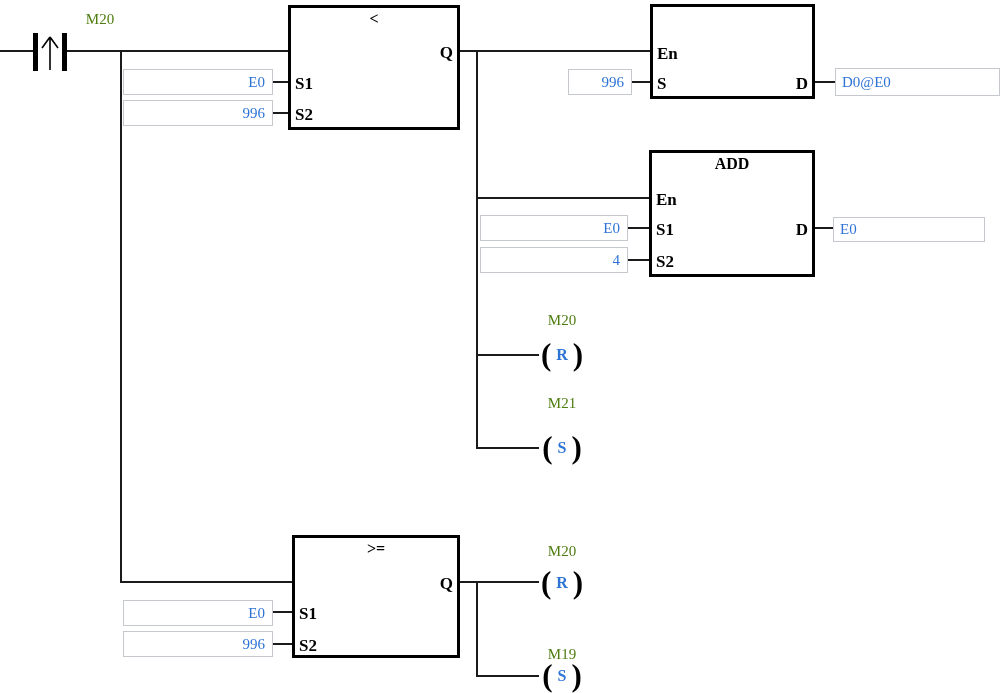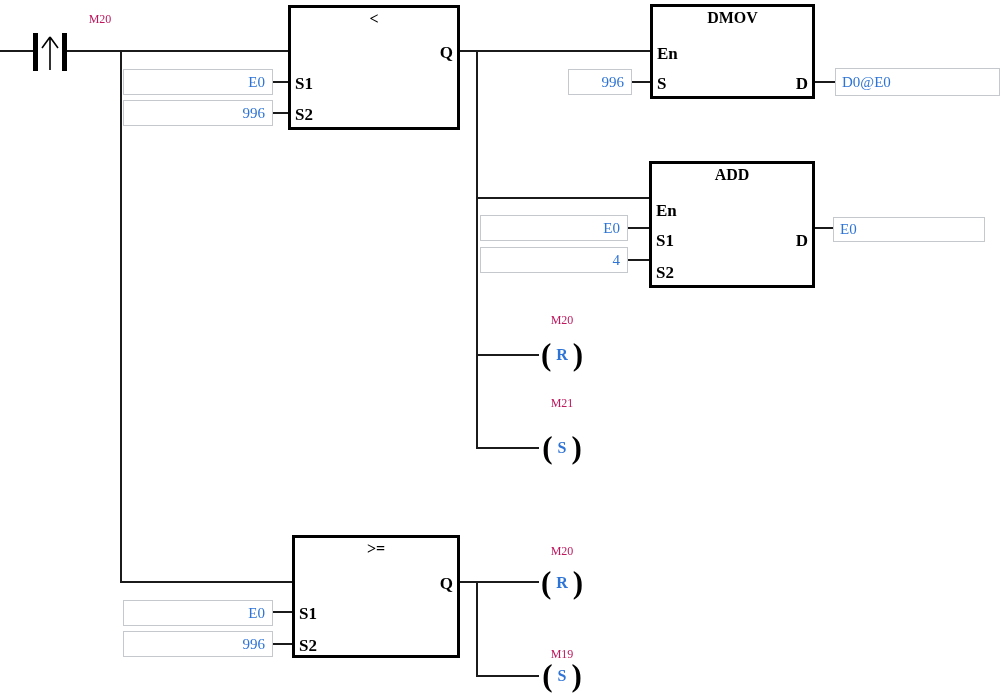--- a/index.html
+++ b/index.html
@@ -15,21 +15,21 @@
                 font-size:16px;font-weight:bold;color:#000;}
   .pin{position:absolute;font-size:17px;font-weight:bold;color:#000;line-height:18px;}
   .pin.l{left:4px;}
   .pin.r{right:4px;}
   
   .operand{position:absolute;box-sizing:border-box;border:1px solid #c5c9ce;background:#fff;
            color:#2e74d6;font-size:15px;display:flex;align-items:center;overflow:hidden;}
   .operand.ra{justify-content:flex-end;padding-right:7px;}
   .operand.la{justify-content:flex-start;padding-left:6px;}
   
-  .devlabel{position:absolute;color:#be185d;font-size:12px;text-align:center;line-height:18px;}
+  .devlabel{position:absolute;color:#4d7c0f;font-size:15px;text-align:center;line-height:18px;}
   
   .bar{position:absolute;width:5px;height:38px;background:#000;}
   
   .coil{position:absolute;display:flex;align-items:center;justify-content:center;height:34px;}
   .coil .paren{font-size:31px;font-weight:bold;color:#000;line-height:30px;}
   .coil .sym{color:#2e74d6;font-size:16px;font-weight:bold;margin:0 5px;line-height:18px;}
 </style>
 </head>
 <body>
 
@@ -70,29 +70,28 @@
   <div class="block" style="left:288px;top:5px;width:172px;height:125px;">
     <div class="title">&lt;</div>
     <div class="pin r" style="top:36px;">Q</div>
     <div class="pin l" style="top:67px;">S1</div>
     <div class="pin l" style="top:98px;">S2</div>
   </div>
   <div class="operand ra" style="left:123px;top:69px;width:150px;height:26px;">E0</div>
   <div class="operand ra" style="left:123px;top:100px;width:150px;height:26px;">996</div>
 
   <div class="block" style="left:650px;top:4px;width:165px;height:95px;">
-    <div class="title">DMOV</div>
     <div class="pin l" style="top:38px;">En</div>
     <div class="pin l" style="top:68px;">S</div>
     <div class="pin r" style="top:68px;">D</div>
   </div>
   <div class="operand ra" style="left:568px;top:69px;width:64px;height:26px;">996</div>
   <div class="operand la" style="left:835px;top:68px;width:165px;height:28px;">D0@E0</div>
 
-  <div class="block" style="left:649px;top:150px;width:166px;height:127px;margin-top:11px;">
+  <div class="block" style="left:649px;top:150px;width:166px;height:127px;">
     <div class="title">ADD</div>
     <div class="pin l" style="top:38px;">En</div>
     <div class="pin l" style="top:68px;">S1</div>
     <div class="pin l" style="top:100px;">S2</div>
     <div class="pin r" style="top:68px;">D</div>
   </div>
   <div class="operand ra" style="left:480px;top:215px;width:148px;height:26px;">E0</div>
   <div class="operand ra" style="left:480px;top:247px;width:148px;height:26px;">4</div>
   <div class="operand la" style="left:833px;top:217px;width:152px;height:25px;">E0</div>
 

